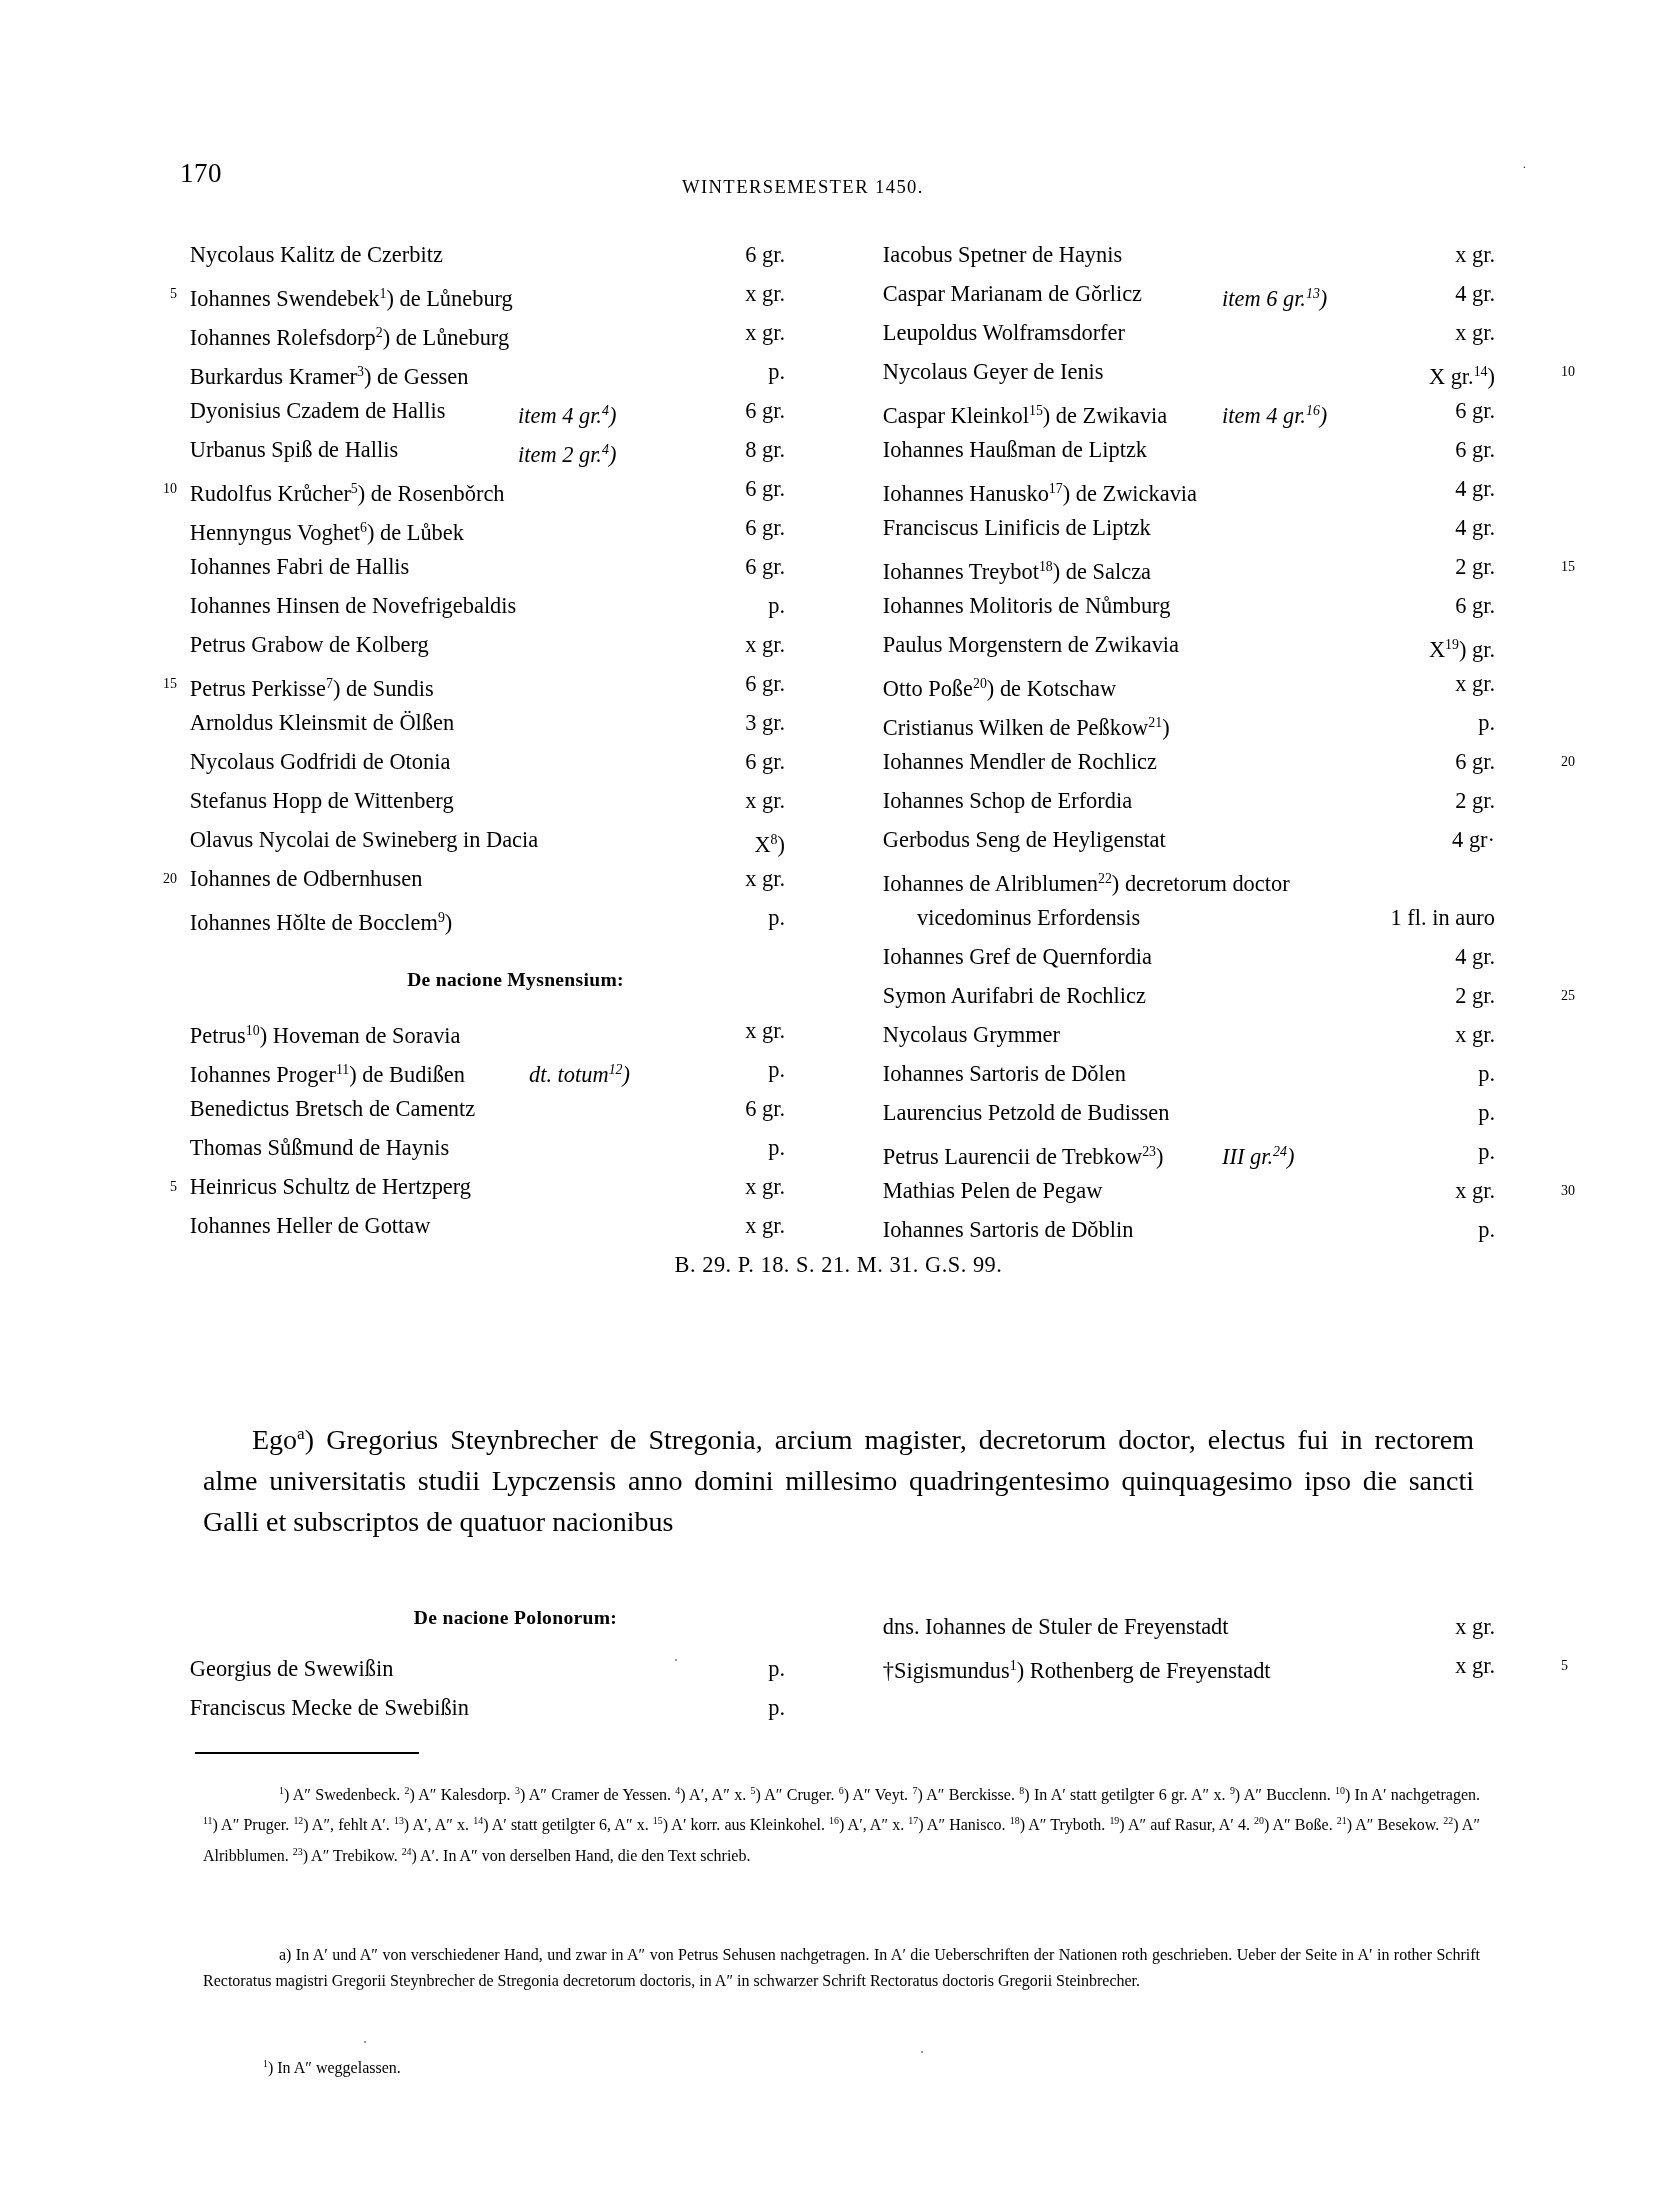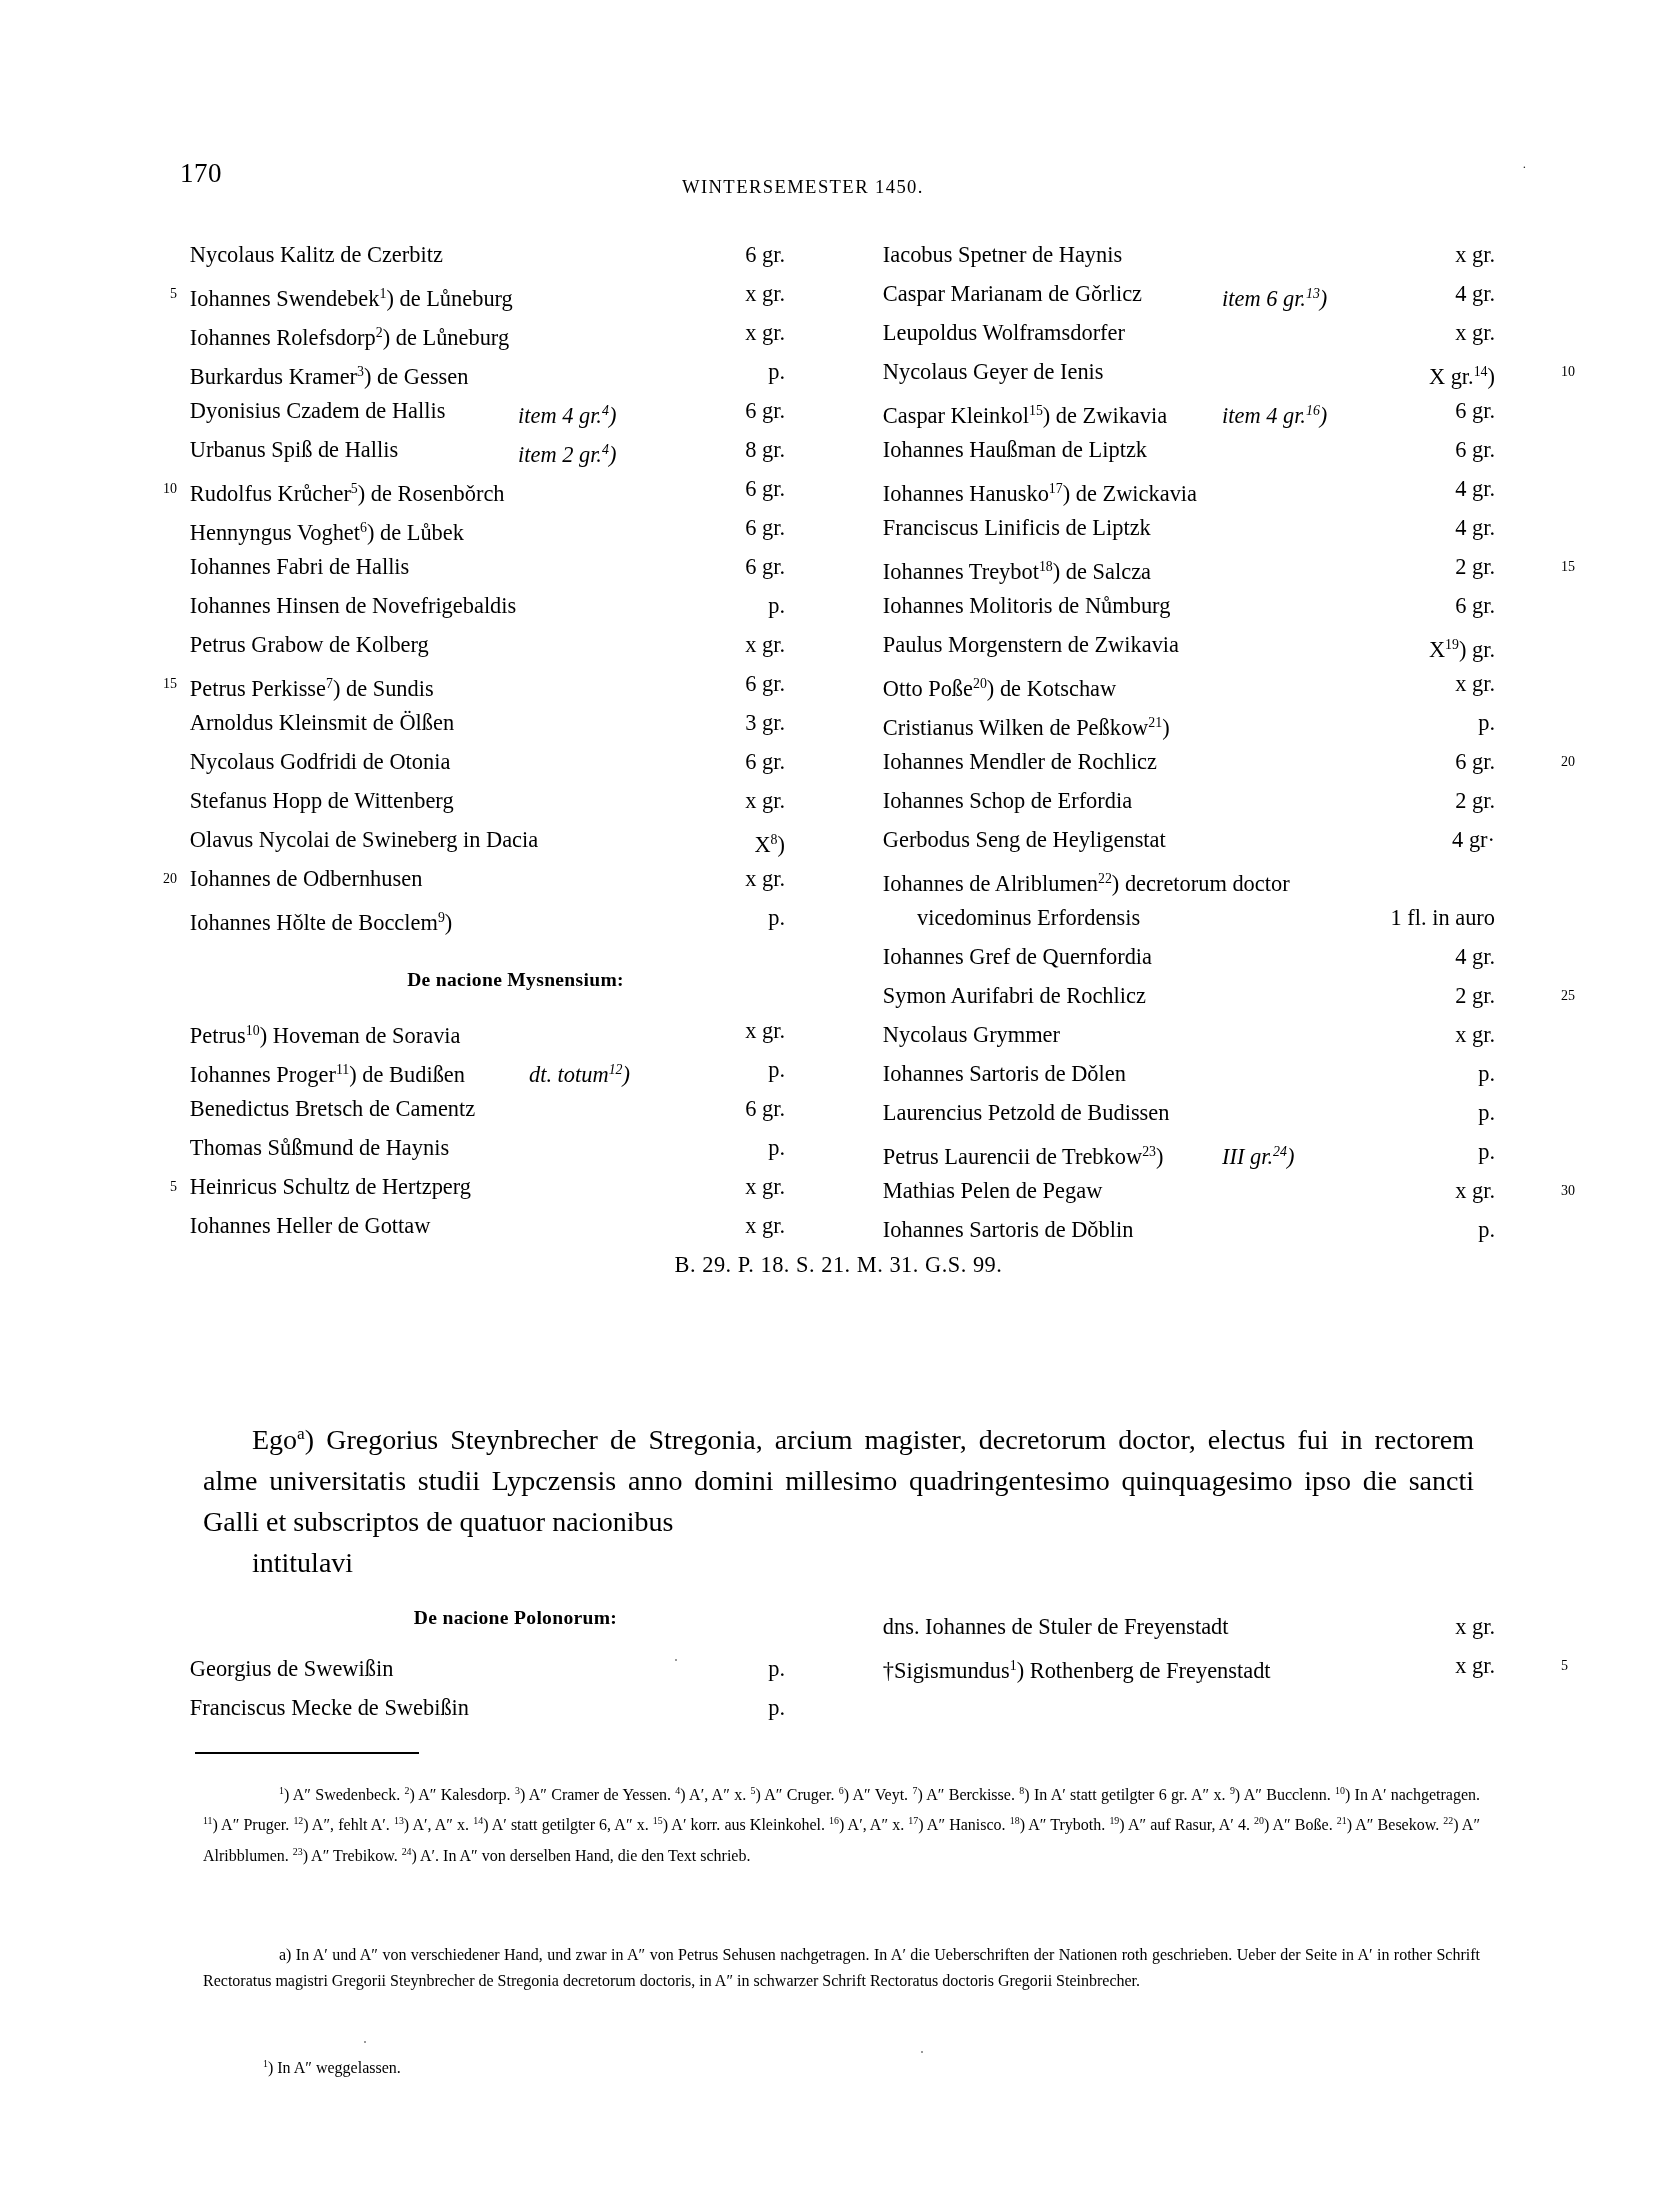--- a/index.html
+++ b/index.html
@@ -445,21 +445,20 @@
 
   </div>
 
   <div class="totals">B. 29.  P. 18.  S. 21.  M. 31.  G.S. 99.</div>
 
 
   <div class="body-par">
     <span>Ego<span class="sup">a</span>) Gregorius Steynbrecher de Stregonia, arcium magister, decretorum doctor,</span>
     <span>electus fui in rectorem alme universitatis studii Lypczensis anno domini millesimo</span>
     <span>quadringentesimo quinquagesimo ipso die sancti Galli et subscriptos de quatuor nacionibus</span>
-    <span class="last">intitulavi</span>
   </div>
 
   <div class="pol">
     <div class="col col-left">
       <div class="nacione">De nacione Polonorum:</div>
       <div class="spacer-sm"></div>
       <div id="pol-left-entries">
           <div class="entry">
             <span class="nm">Georgius de Swewißin</span>
             <span class="amt" style="left: 480px; width: 125px;">p.</span>

